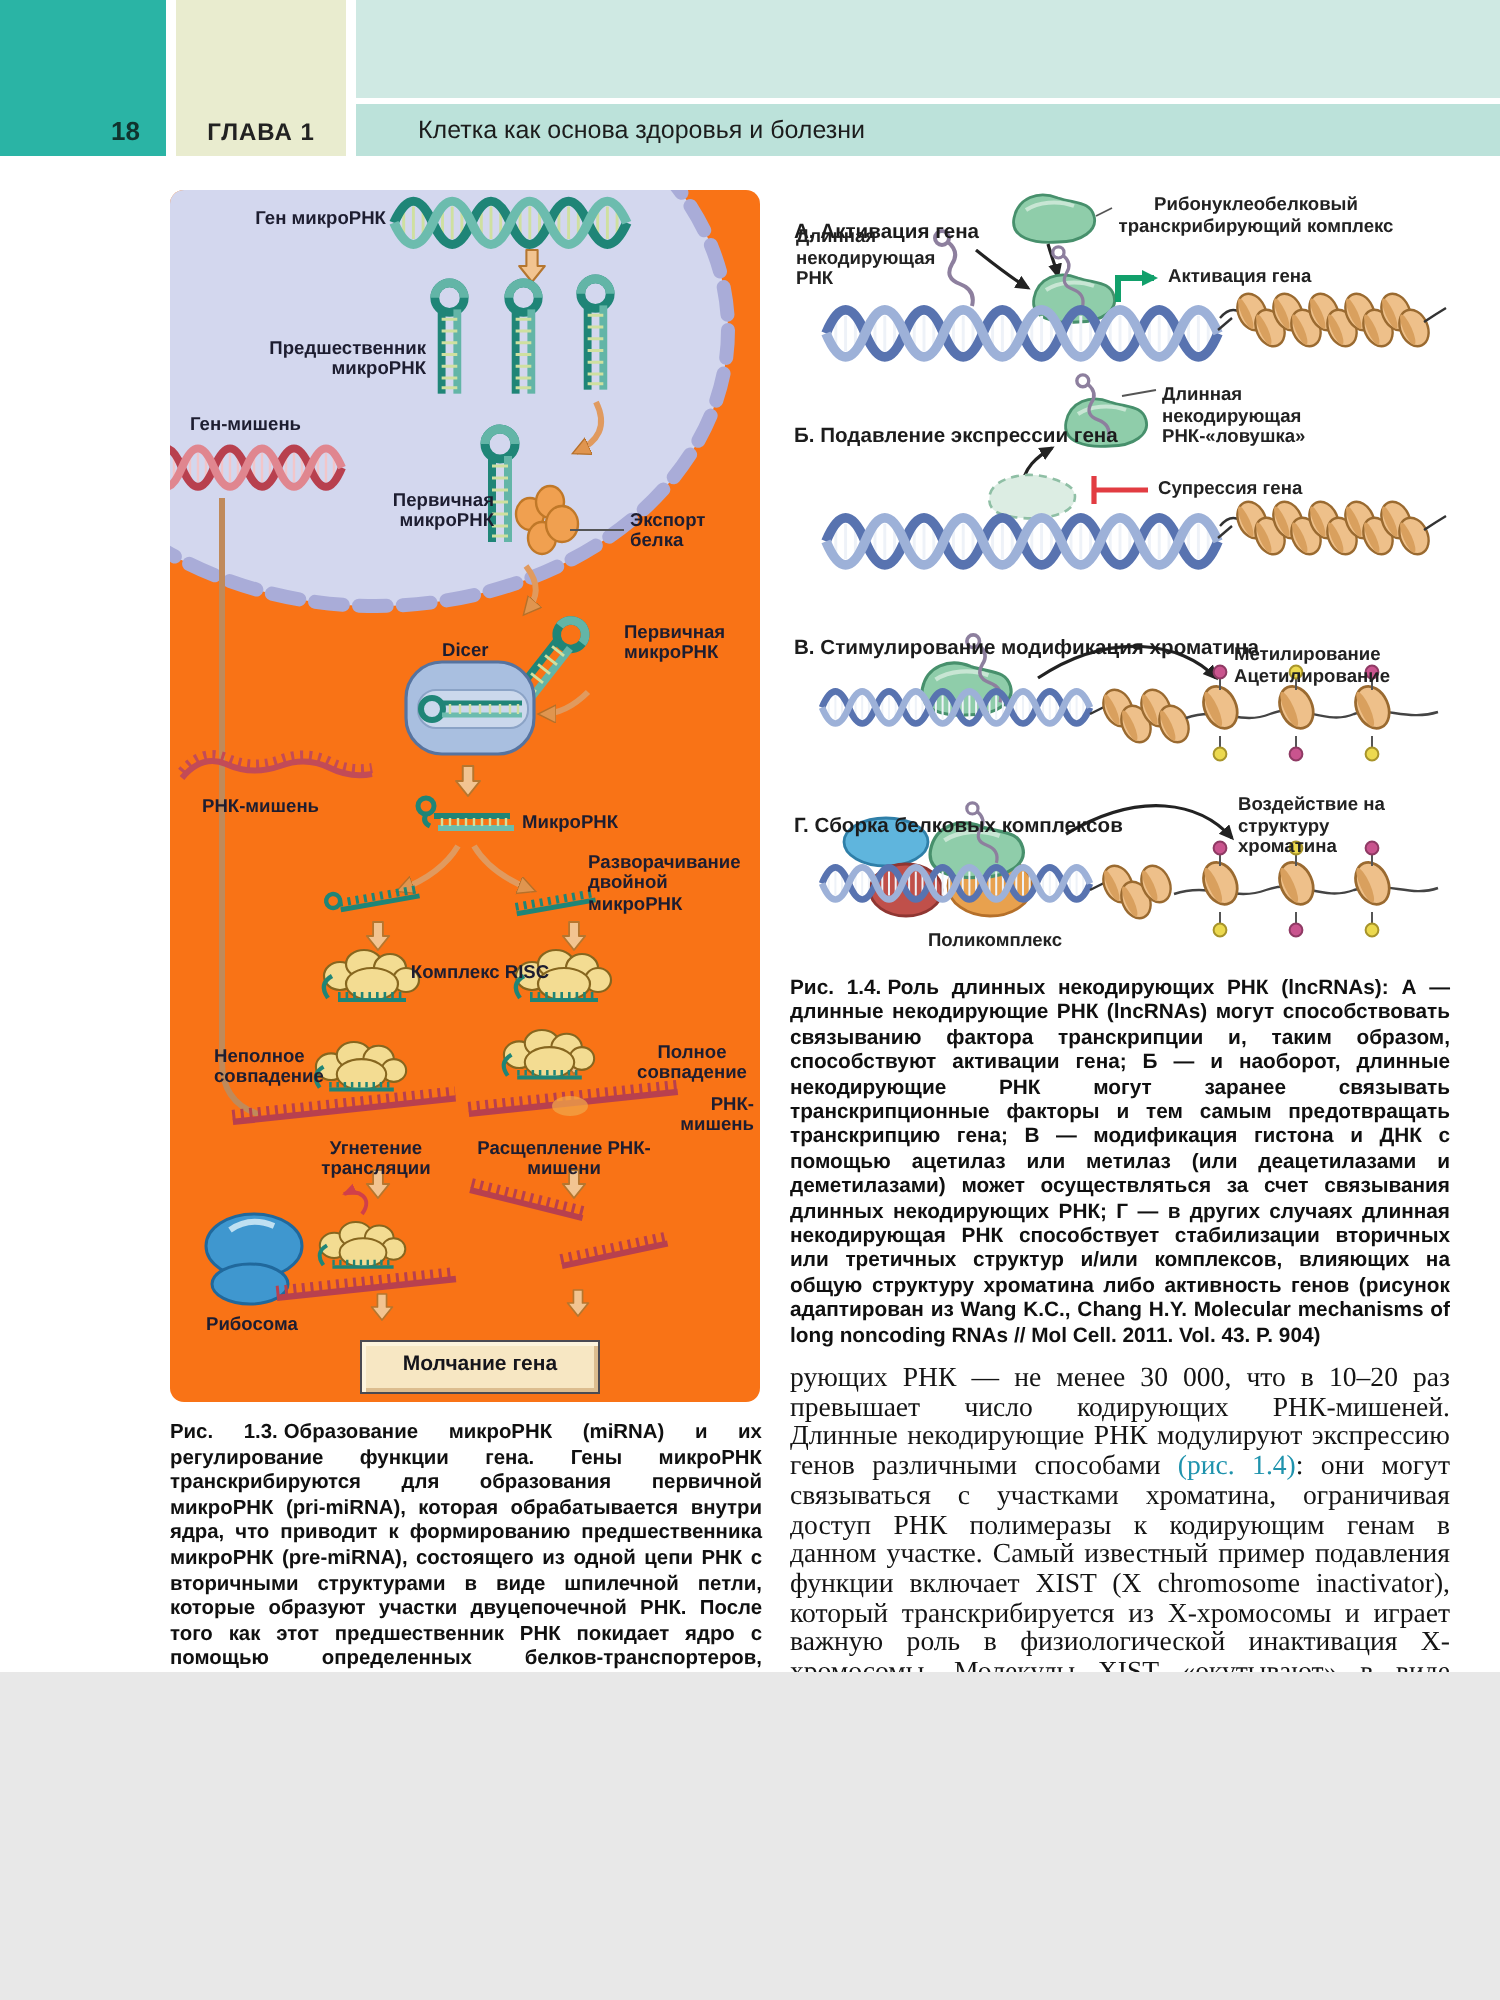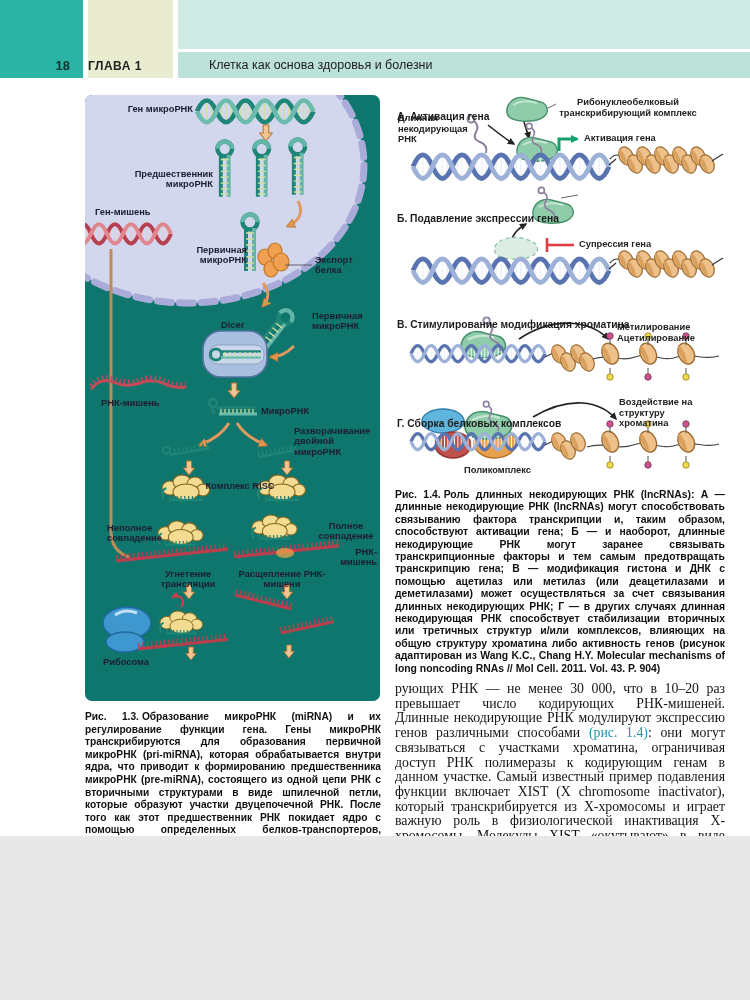--- a/index.html
+++ b/index.html
@@ -2,27 +2,27 @@
 <html><head>
 <meta charset="utf-8">
 <style>
   html,body{margin:0;padding:0;background:#e8e8e8;}
   .page{position:relative;width:750px;height:836px;background:#ffffff;overflow:hidden;
         font-family:"Liberation Sans","DejaVu Sans",sans-serif;}
   
   .hdr-teal{position:absolute;left:0;top:0;width:83px;height:78px;background:#2ab4a5;}
   .hdr-pagenum{position:absolute;right:13px;bottom:6px;font:bold 13px/1 "Liberation Sans",sans-serif;color:#10332e;}
   .hdr-cream{position:absolute;left:88px;top:0;width:85px;height:78px;background:#e9eccf;}
-  .hdr-chapter{position:absolute;left:0;right:0;bottom:6px;
+  .hdr-chapter{position:absolute;left:0;right:0;bottom:6px;text-align:center;
                font:bold 12px/1 "Liberation Sans",sans-serif;color:#222;letter-spacing:.5px;}
   .hdr-band-top{position:absolute;left:178px;top:0;width:572px;height:49px;background:#cfe9e3;}
   .hdr-band{position:absolute;left:178px;top:52px;width:572px;height:26px;background:#bce2da;}
   .hdr-title{padding-left:31px;font:12.5px/26px "Liberation Sans",sans-serif;color:#1c1c1c;}
   
-  .fig13{position:absolute;left:85px;top:95px;width:295px;height:606px;background:#0f766e;
+  .fig13{position:absolute;left:85px;top:95px;width:295px;height:606px;background:#f97316;
          border-radius:7px;overflow:hidden;}
   .fig13 svg.art,.fig14 svg.art{position:absolute;left:0;top:0;}
   .lbl{position:absolute;font:bold 9.3px/1.12 "Liberation Sans",sans-serif;color:#1d1d30;}
   .ra{text-align:right}.ctr{text-align:center}
   .silence-box{position:absolute;left:95px;top:575px;width:118px;height:25px;background:#f7e7c3;
                border:1.5px solid #4a4a52;box-shadow:inset 2px 2px 0 #fdf4dd, inset -2px -2px 0 #dcbd8f;
                font:bold 10.5px/23px "Liberation Sans",sans-serif;text-align:center;color:#15151c;}
   
   .fig14{position:absolute;left:395px;top:95px;width:330px;height:392px;}
   .lbl2{position:absolute;font:bold 9.3px/1.15 "Liberation Sans",sans-serif;color:#222;}
@@ -266,20 +266,21 @@
     <div class="lbl" style="left:16px;top:303px;width:80px;">РНК-мишень</div>
     <div class="lbl" style="left:176px;top:311px;width:70px;">МикроРНК</div>
     <div class="lbl" style="left:209px;top:331px;width:86px;">Разворачивание двойной микроРНК</div>
     <div class="lbl ctr" style="left:118px;top:386px;width:74px;">Комплекс RISC</div>
     <div class="lbl" style="left:22px;top:428px;width:64px;">Неполное совпадение</div>
     <div class="lbl" style="left:230px;top:426px;width:62px;text-align:center;">Полное совпадение</div>
     <div class="lbl ra" style="left:248px;top:452px;width:44px;">РНК-мишень</div>
     <div class="lbl ctr" style="left:66px;top:474px;width:74px;">Угнетение трансляции</div>
     <div class="lbl ctr" style="left:152px;top:474px;width:90px;">Расщепление РНК-мишени</div>
     <div class="lbl" style="left:18px;top:562px;width:60px;">Рибосома</div>
+    <div class="silence-box">Молчание гена</div>
   </div>
 
   <div class="fig14">
     <svg class="art" width="330" height="392" viewBox="0 0 330 392">
 
       <g>
         <use href="#rna" transform="translate(72,20)"></use>
         <use href="#blobG" transform="translate(110,2)"></use>
         <line x1="153" y1="13" x2="161" y2="9" stroke="#555" stroke-width="0.9"></line>
         <path d="M93,30 C108,42 114,46 119,49" stroke="#222" stroke-width="1.6" fill="none" marker-end="url(#mBk)"></path>
@@ -370,27 +371,28 @@
             <circle cx="291" cy="370" r="3.2" fill="#ecd94f" stroke="#a8942a"></circle>
         </g>
       </g>
     </svg>
 
     <div class="ptitle" style="left:2px;top:1px;width:130px;">А. Активация гена</div>
     <div class="lbl2" style="left:3px;top:18px;width:68px;">Длинная некодирующая РНК</div>
     <div class="lbl2" style="left:163px;top:2px;width:140px;text-align:center;">Рибонуклеобелковый транскрибирующий комплекс</div>
     <div class="lbl2" style="left:189px;top:38px;width:95px;">Активация гена</div>
     <div class="ptitle" style="left:2px;top:103px;width:200px;">Б. Подавление экспрессии гена</div>
+    <div class="lbl2" style="left:186px;top:97px;width:112px;">Длинная некодирующая РНК-«ловушка»</div>
     <div class="lbl2" style="left:184px;top:144px;width:90px;">Супрессия гена</div>
     <div class="ptitle" style="left:2px;top:209px;width:240px;">В. Стимулирование модификация хроматина</div>
     <div class="lbl2" style="left:222px;top:227px;width:105px;">
       <span>Метилирование</span><br>
       <span>Ацетилирование</span>
     </div>
-    <div class="ptitle" style="left:2px;top:308px;width:220px;">Г. Сборка белковых комплексов</div>
+    <div class="ptitle" style="left:2px;top:298px;width:220px;">Г. Сборка белковых комплексов</div>
     <div class="lbl2 ctr" style="left:55px;top:370px;width:95px;">Поликомплекс</div>
     <div class="lbl2" style="left:224px;top:302px;width:78px;">Воздействие на структуру хроматина</div>
   </div>
 
   <div class="cap cap14">
     <span class="cap-label">Рис. 1.4.</span><span>Роль длинных некодирующих РНК (lncRNAs): А — длинные некодирующие РНК (lncRNAs) могут способствовать связыванию фактора транскрипции и, таким образом, способствуют активации гена; Б — и наоборот, длинные некодирующие РНК могут заранее связывать транскрипционные факторы и тем самым предотвращать транскрипцию гена; В — модификация гистона и ДНК с помощью ацетилаз или метилаз (или деацетилазами и деметилазами) может осуществляться за счет связывания длинных некодирующих РНК; Г — в других случаях длинная некодирующая РНК способствует стабилизации вторичных или третичных структур и/или комплексов, влияющих на общую структуру хроматина либо активность генов (рисунок адаптирован из Wang K.C., Chang H.Y. Molecular mechanisms of long noncoding RNAs // Mol Cell. 2011. Vol. 43. P. 904)</span>
   </div>
 
   <div class="cap cap13">
     <span class="cap-label">Рис. 1.3.</span><span>Образование микроРНК (miRNA) и их регулирование функции гена. Гены микроРНК транскрибируются для образования первичной микроРНК (pri-miRNA), которая обрабатывается внутри ядра, что приводит к формированию предшественника микроРНК (pre-miRNA), состоящего из одной цепи РНК с вторичными структурами в виде шпилечной петли, которые образуют участки двуцепочечной РНК. После того как этот предшественник РНК покидает ядро с помощью определенных белков-транспортеров, цитоплазматический фермент Dicer «обрезает» предшественника РНК и образуются зрелые двуцепочечные микроРНК длиной от 21 до 30 нуклеотидов. Затем микроРНК последовательно разматывается и полученные одиночные нити вставляются в мультибелковый комплекс RISC. Образование пар оснований между одноцепочечной микроРНК и ее РНК-мишенью направляет RISC либо для расщепления РНК-мишени, либо для подавления ее трансляции. В любом случае происходит посттранскрипционное подавление экспресии гена на уровне инактивации РНК-мишени</span>

